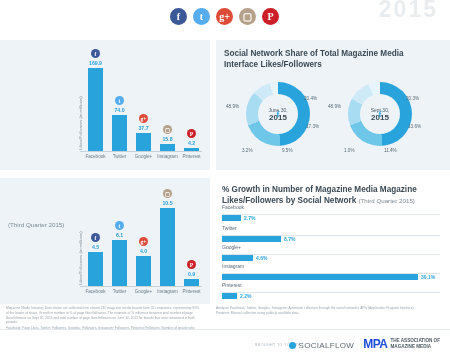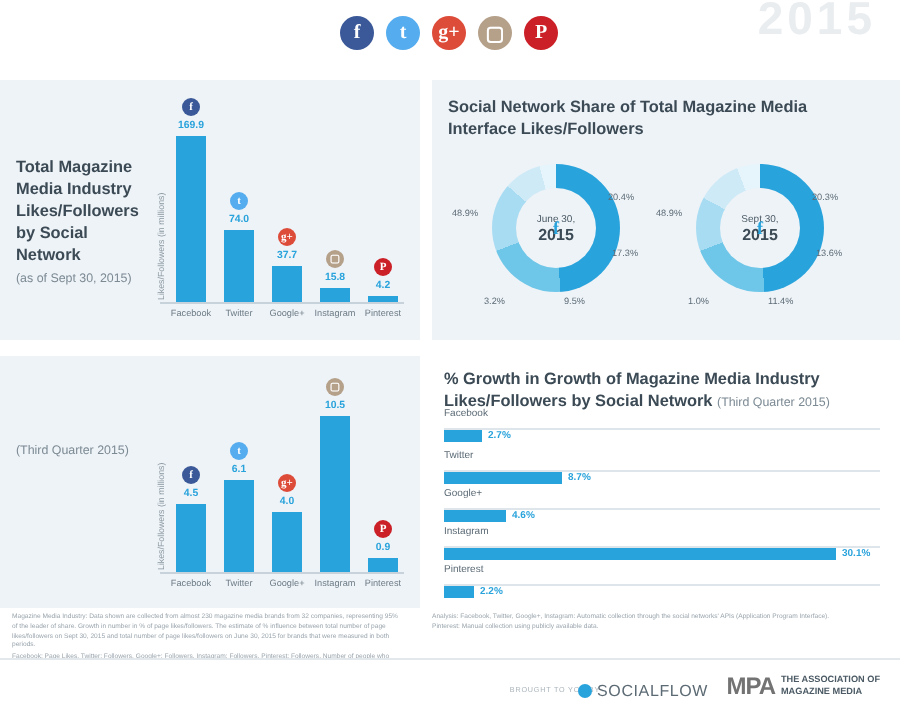--- a/index.html
+++ b/index.html
@@ -49,21 +49,21 @@
 
   
   .foot{position:absolute;font-size:3.3px;color:#9aa5ad;line-height:1.45;}
 
   
   .bottom{position:absolute;left:0;bottom:0;width:450px;height:26px;border-top:1px solid #e3e8ec;background:#fff;}
   .brought{position:absolute;right:150px;bottom:9px;font-size:3.6px;color:#aab4bb;letter-spacing:.4px;}
   .sf{position:absolute;right:96px;bottom:6px;font-size:8px;color:#5c6a74;letter-spacing:.3px;}
   .sf .dot{display:inline-block;width:7px;height:7px;border-radius:50%;background:#29a3dc;margin-right:3px;vertical-align:-1px;}
   .mpa{position:absolute;right:10px;bottom:4px;text-align:left;}
-  .mpa .m{font-size:12px;font-weight:bold;color:#737373;letter-spacing:-.5px;display:inline-block;vertical-align:middle;}
+  .mpa .m{font-size:12px;font-weight:bold;color:#1d4ed8;letter-spacing:-.5px;display:inline-block;vertical-align:middle;}
   .mpa .t{display:inline-block;font-size:4.6px;color:#4b5a64;line-height:1.25;margin-left:3px;vertical-align:middle;font-weight:bold;}
   .divider{position:absolute;background:#e3e8ec;height:1px;}
 </style>
 </head>
 <body>
 
 <div class="page">
 
   <div class="header">
     <div class="social-icons">
@@ -71,24 +71,20 @@
       <div class="sicon tw">t</div>
       <div class="sicon gp">g+</div>
       <div class="sicon ig">▢</div>
       <div class="sicon pi">P</div>
     </div>
     <div class="hdr-year">2015</div>
   </div>
 
   <div class="panel shaded" style="left:0px;top:40px;width:210px;height:130px;"></div>
 
-  <div class="panel-title" style="position:absolute;left:8px;top:78px;width:62px;">
-    <span>Total Magazine Media Industry Likes/Followers by Social Network</span><br>
-    <span class="sub">(as of Sept 30, 2015)</span>
-  </div>
 
   <div class="chart-area" style="left:78px;top:46px;width:128px;height:118px;">
     <div class="axis-line" style="left:2px;top:105px;width:122px;"></div>
     <div class="ylabel" style="left:0px;top:104px;">Likes/Followers (in millions)</div>
 
     <div class="bar" style="left:10px;top:22px;width:15px;height:83px;"></div>
     <div class="barlabel" style="left:4px;top:14px;width:27px;">169.9</div>
     <div class="badge" style="left:13px;top:3px;background:#3b5998;">f</div>
     <div class="catlabel" style="left:3px;top:108px;width:29px;">Facebook</div>
 
@@ -180,21 +176,21 @@
 
     <div class="bar" style="left:106px;top:95px;width:15px;height:7px;"></div>
     <div class="barlabel" style="left:100px;top:87px;width:27px;">0.9</div>
     <div class="badge" style="left:109px;top:76px;background:#cb2027;">P</div>
     <div class="catlabel" style="left:99px;top:105px;width:29px;">Pinterest</div>
   </div>
 
   <div class="panel" style="left:216px;top:178px;width:234px;height:126px;background:#fff;"></div>
 
   <div class="panel-title" style="position:absolute;left:222px;top:184px;width:222px;">
-    <span>% Growth in Growth of Magazine Media Industry Likes/Followers by Social Network</span>
+    <span>% Growth in Number of Magazine Media Magazine Likes/Followers by Social Network</span>
     <span class="sub">(Third Quarter 2015)</span>
   </div>
 
   <div class="chart-area" style="left:222px;top:204px;width:224px;height:86px;">
 
     <div class="hbar-name" style="left:0px;top:0px;">Facebook</div>
     <div class="hline" style="left:0px;top:10px;width:218px;"></div>
     <div class="hbar" style="left:0px;top:11px;width:19px;"></div>
     <div class="hbar-val" style="left:22px;top:11px;">2.7%</div>
 

